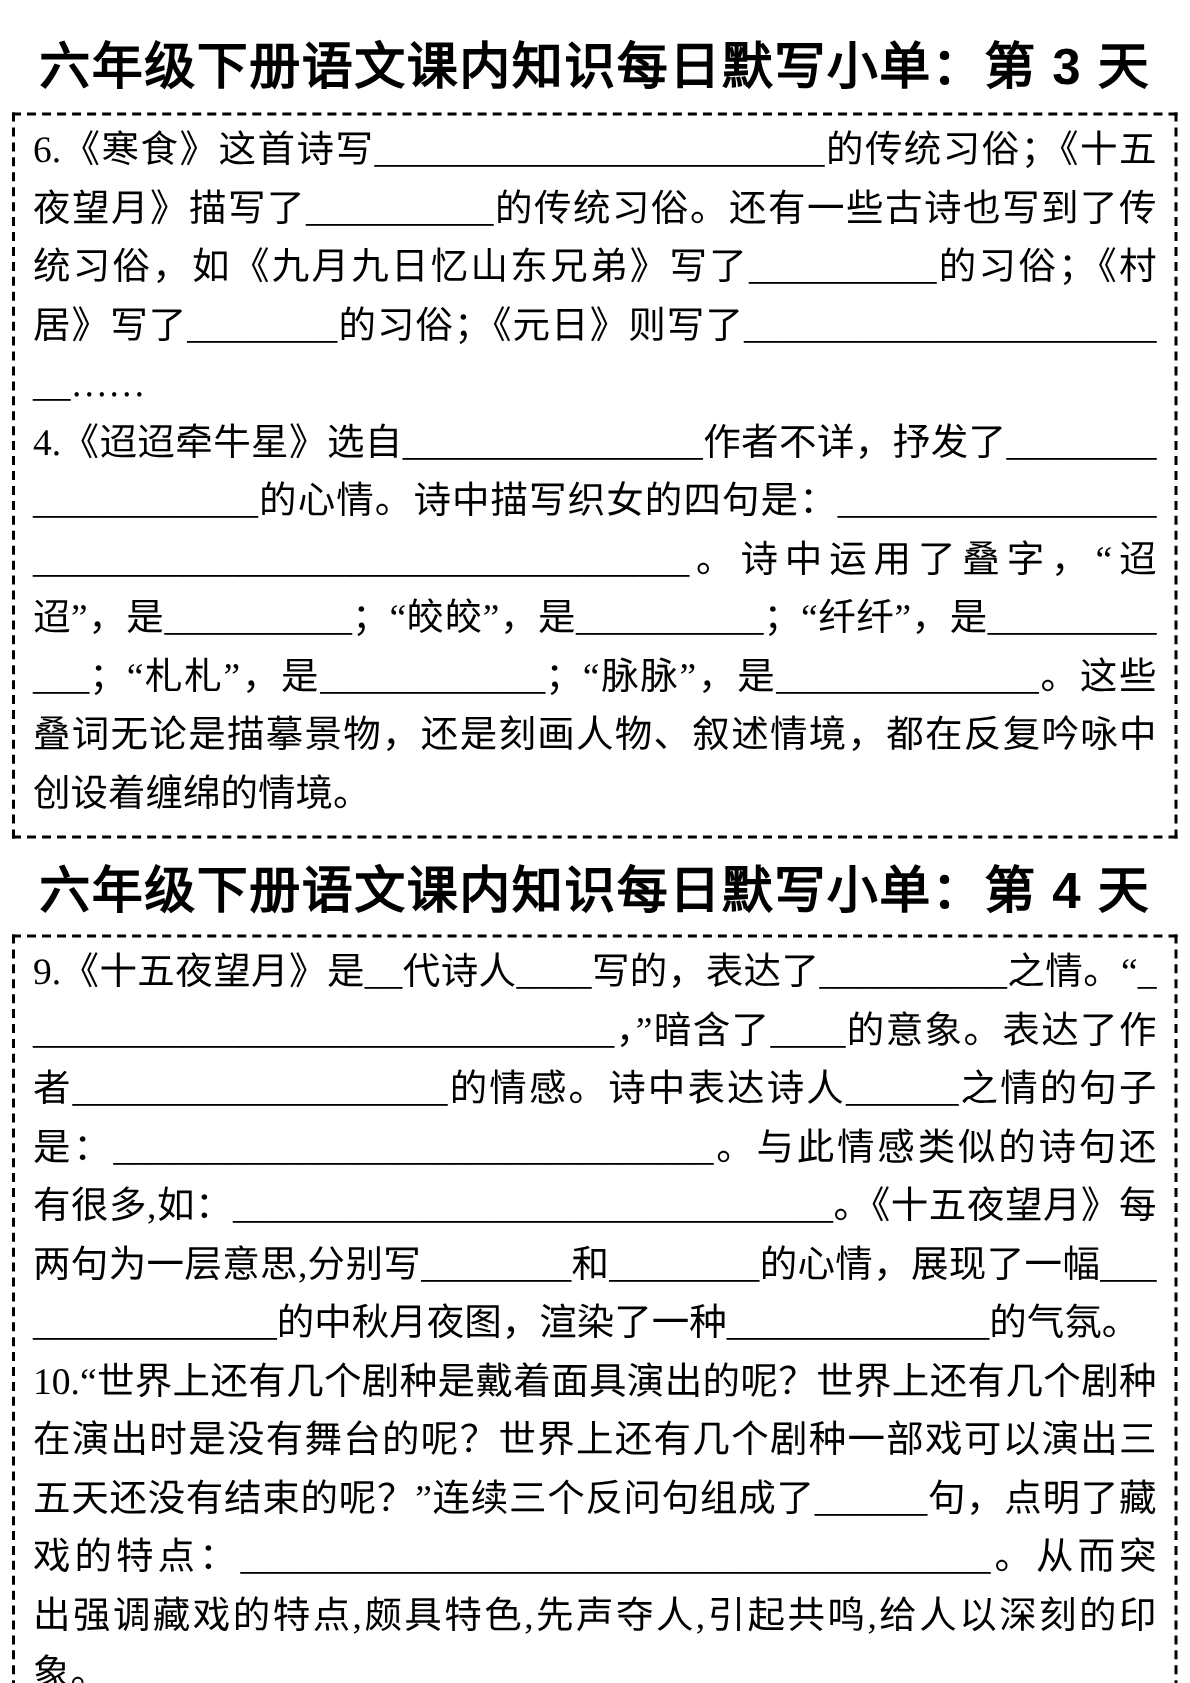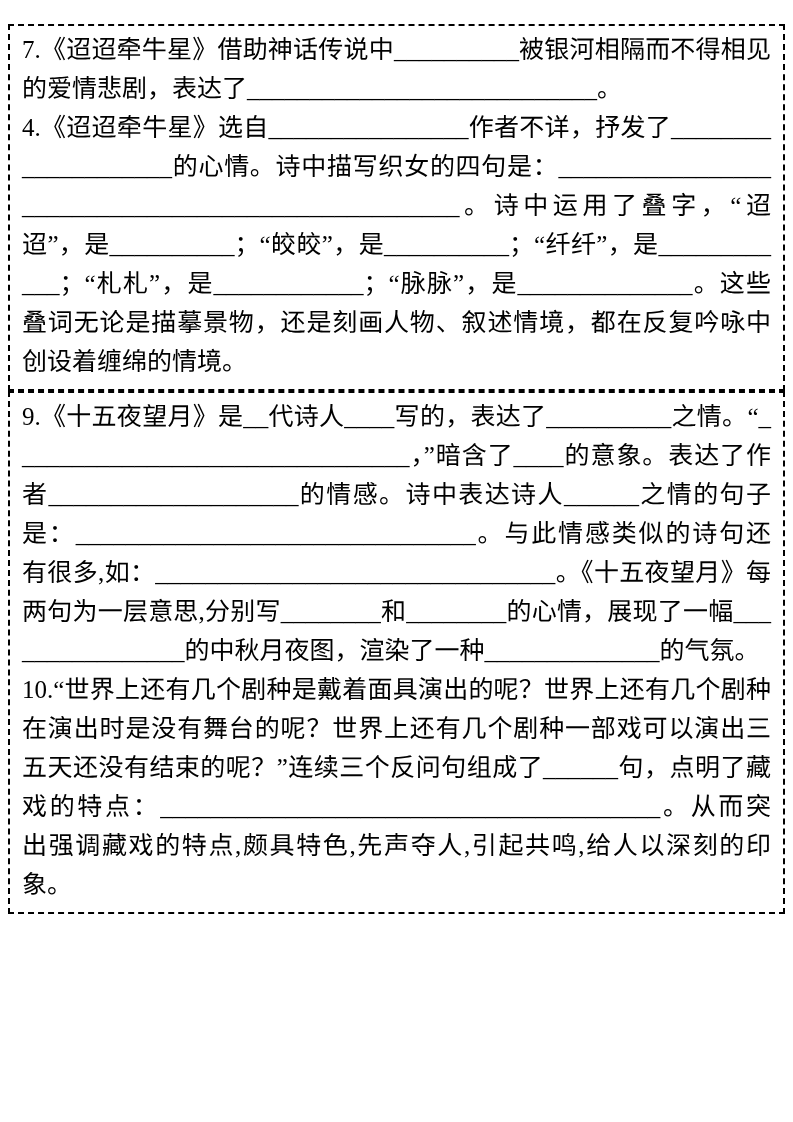--- a/index.html
+++ b/index.html
@@ -41,26 +41,28 @@
     word-break: break-all;
     text-align: justify;
   }
 </style>
 </head>
 <body>
 
 <div class="page">
 
   <section class="day">
+    <h1 class="title">六年级下册语文课内知识每日默写小单：第 3 天</h1>
     <div class="qbox">
-      <p class="q">7.《迢迢牵牛星》借助神话传说中__________被银河相隔而不得相见的爱情悲剧，表达了____________________________。</p>
+      <p class="q">6.《寒食》这首诗写________________________的传统习俗；《十五夜望月》描写了__________的传统习俗。还有一些古诗也写到了传统习俗，如《九月九日忆山东兄弟》写了__________的习俗；《村居》写了________的习俗；《元日》则写了________________________……</p>
       <p class="q">4.《迢迢牵牛星》选自________________作者不详，抒发了____________________的心情。诗中描写织女的四句是：____________________________________________________。诗中运用了叠字，“迢迢”，是__________；“皎皎”，是__________；“纤纤”，是____________；“札札”，是____________；“脉脉”，是______________。这些叠词无论是描摹景物，还是刻画人物、叙述情境，都在反复吟咏中创设着缠绵的情境。</p>
     </div>
   </section>
 
   <section class="day">
+    <h1 class="title">六年级下册语文课内知识每日默写小单：第 4 天</h1>
     <div class="qbox">
       <p class="q">9.《十五夜望月》是__代诗人____写的，表达了__________之情。“________________________________，”暗含了____的意象。表达了作者____________________的情感。诗中表达诗人______之情的句子是：________________________________。与此情感类似的诗句还有很多,如：________________________________。《十五夜望月》每两句为一层意思,分别写________和________的心情，展现了一幅________________的中秋月夜图，渲染了一种______________的气氛。</p>
       <p class="q">10.“世界上还有几个剧种是戴着面具演出的呢？世界上还有几个剧种在演出时是没有舞台的呢？世界上还有几个剧种一部戏可以演出三五天还没有结束的呢？”连续三个反问句组成了______句，点明了藏戏的特点：________________________________________。从而突出强调藏戏的特点,颇具特色,先声夺人,引起共鸣,给人以深刻的印象。</p>
     </div>
   </section>
 
 </div>
 
 </body></html>

